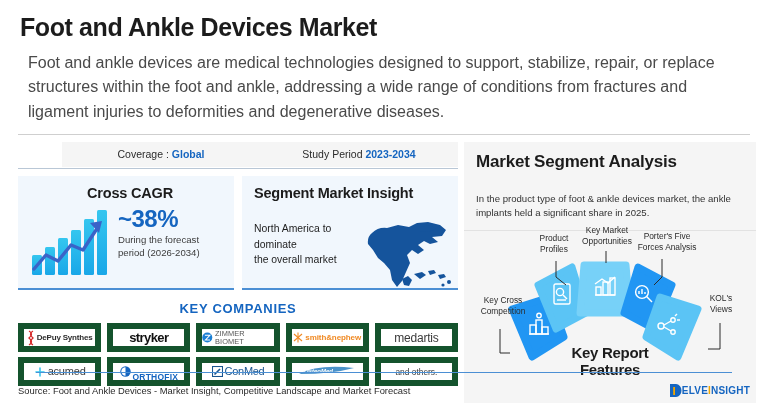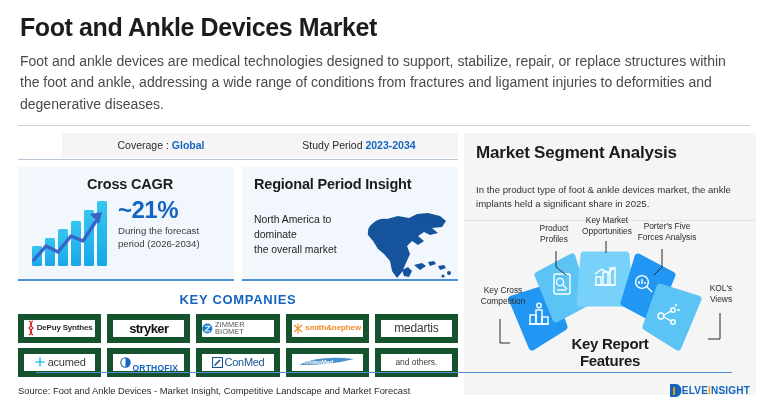--- a/index.html
+++ b/index.html
@@ -11,22 +11,22 @@
   }
   .page { position: relative; width: 768px; height: 403px; background:#fff; }
 
   
   .hdr { padding: 14px 20px 0 20px; }
   .hdr-title {
     font-size: 25px; font-weight: 700; color: #1c1c1c;
     letter-spacing: -0.4px; line-height: 1.1;
   }
   .hdr-sub {
-    margin-top: 9px; font-size: 14px; color: #4a4a4a;
-    line-height: 1.55; max-width: 735px;
+    margin-top: 9px; font-size: 16px; color: #4a4a4a;
+    line-height: 1.55; max-width: 735px; margin-left: 8px;
   }
   .rule { height: 1px; background: #cfcfcf; margin: 9px 18px 0 18px; }
 
   
   .body { position: relative; display: flex; padding: 0 18px; margin-top: 7px; }
   .col-left  { width: 440px; position: relative; }
   .col-right { width: 292px; margin-left: 6px; position: relative; }
 
   
   .cov-strip { display: flex; background: #f5f5f5; margin-left: 44px; height: 25px; align-items: center; }
@@ -148,31 +148,31 @@
                 <rect x="4" y="50" width="10" height="20" rx="1.5" fill="url(#bg1)"></rect>
                 <rect x="17" y="42" width="10" height="28" rx="1.5" fill="url(#bg1)"></rect>
                 <rect x="30" y="33" width="10" height="37" rx="1.5" fill="url(#bg1)"></rect>
                 <rect x="43" y="25" width="10" height="45" rx="1.5" fill="url(#bg1)"></rect>
                 <rect x="56" y="14" width="10" height="56" rx="1.5" fill="url(#bg1)"></rect>
                 <rect x="69" y="5" width="10" height="65" rx="1.5" fill="url(#bg1)"></rect>
                 <path d="M6 64 L18 50 L30 56 L43 40 L55 45 L70 22" fill="none" stroke="#3a63c8" stroke-width="3.4" stroke-linecap="round" stroke-linejoin="round"></path>
                 <path d="M62 18 L74 16 L71 28 Z" fill="#3a63c8"></path>
               </svg>
               <div class="cagr-txt">
-                <div class="cagr-big">~21%</div>
+                <div class="cagr-big">~38%</div>
                 <div class="cagr-small">During the forecast period (2026-2034)</div>
               </div>
             </div>
           </div>
           <div class="card-underline"></div>
         </div>
 
         <div>
           <div class="card card-reg">
-            <div class="card-h">Regional Period Insight</div>
+            <div class="card-h">Segment Market Insight</div>
             <div class="reg-row">
               <div class="reg-txt" style="white-space:pre-line">North America to dominate
 the overall market</div>
               <svg class="reg-map" viewBox="0 0 104 76">
                 <g fill="#15549c">
                   <path d="M18 16 Q24 10 33 11 L44 8 L55 10 L63 6 L74 5 L86 8 L92 13 L88 19 L78 20
                            L84 25 L76 27 L70 24 L64 28 L70 33 L64 37 L58 33 L53 38 L56 46 L52 55
                            L48 64 L43 70 L38 63 L36 53 L30 46 L24 41 L19 33 L14 27 Q13 20 18 16 Z"></path>
                   <path d="M48 62 L54 59 L58 63 L55 69 L50 68 Z"></path>
                   <path d="M60 57 L68 55 L72 58 L66 62 Z"></path>

